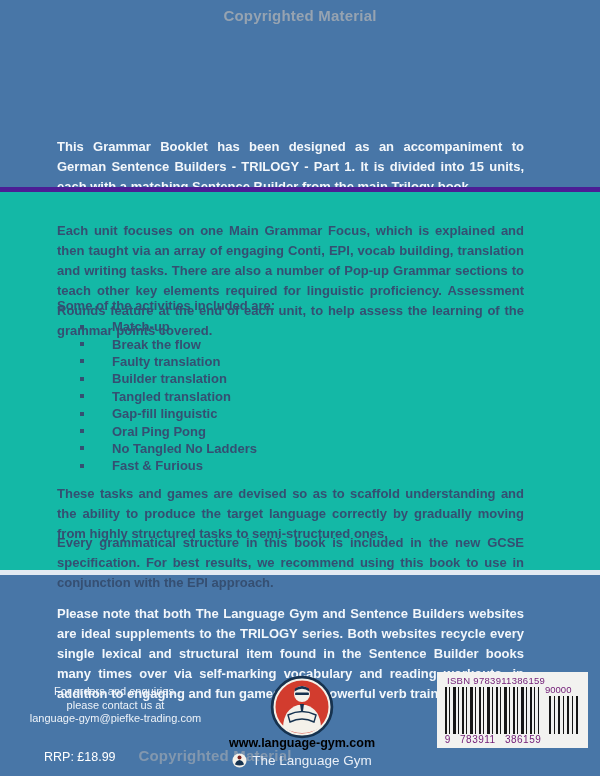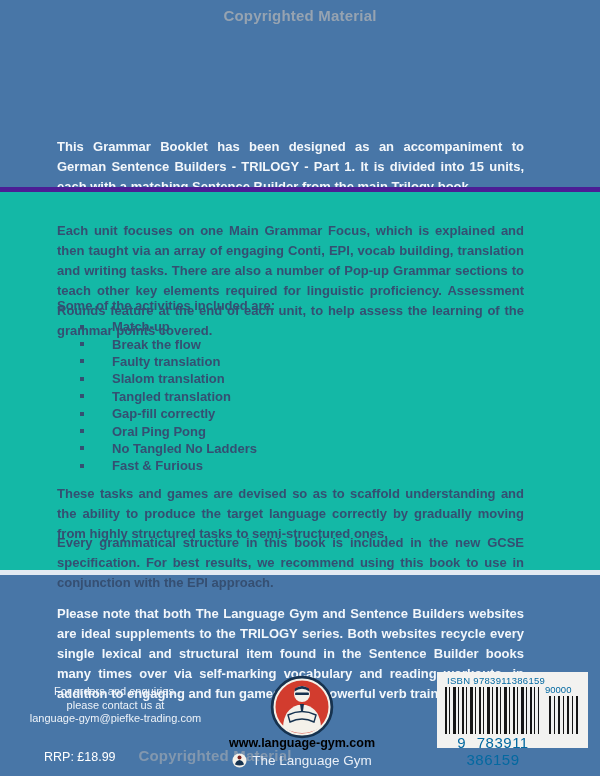--- a/index.html
+++ b/index.html
@@ -55,21 +55,21 @@
     color:#000000;font-size:12.5px;font-weight:700;z-index:2;
   }
   .brand-line{
     position:absolute;top:753px;left:177px;width:250px;text-align:center;
     color:#e9eff7;font-size:13.5px;font-weight:400;z-index:2;
     display:flex;align-items:center;justify-content:center;gap:5px;
   }
   .brand-line svg{flex:0 0 auto;}
   .barcode{
     position:absolute;top:672px;left:437px;width:151px;height:76px;
-    background:#f2f2f0;color:#0369a1;
+    background:#f2f2f0;color:#701a75;
   }
   .isbn{
     position:absolute;top:3px;left:10px;font-size:9.5px;letter-spacing:.3px;
   }
   .bars-main{
     position:absolute;left:8px;top:15px;width:94px;height:47px;
     background:repeating-linear-gradient(90deg,
       #161616 0 2px,transparent 2px 4px,
       #161616 4px 5px,transparent 5px 8px,
       #161616 8px 11px,transparent 11px 13px,
@@ -80,21 +80,21 @@
     background:repeating-linear-gradient(90deg,
       #161616 0 2px,transparent 2px 5px,
       #161616 5px 6px,transparent 6px 9px);
   }
   .addon-code{
     position:absolute;top:12px;left:108px;width:39px;text-align:left;
     font-size:9.5px;
   }
   .digits{
     position:absolute;top:62px;left:6px;width:100px;text-align:center;
-    font-size:15px;word-spacing:6px;letter-spacing:.5px;
+    font-size:10px;word-spacing:6px;letter-spacing:.5px;
   }
   .rrp{
     position:absolute;top:750px;left:44px;
     color:#ffffff;font-size:12.5px;font-weight:400;
   }
 </style>
 </head>
 <body>
 
 <div class="cover">
@@ -114,29 +114,29 @@
       <li>
           <span class="sq"></span>
           <span>Break the flow</span>
         </li>
       <li>
           <span class="sq"></span>
           <span>Faulty translation</span>
         </li>
       <li>
           <span class="sq"></span>
-          <span>Slalom translation</span>
+          <span>Builder translation</span>
         </li>
       <li>
           <span class="sq"></span>
           <span>Tangled translation</span>
         </li>
       <li>
           <span class="sq"></span>
-          <span>Gap-fill correctly</span>
+          <span>Gap-fill linguistic</span>
         </li>
       <li>
           <span class="sq"></span>
           <span>Oral Ping Pong</span>
         </li>
       <li>
           <span class="sq"></span>
           <span>No Tangled No Ladders</span>
         </li>
       <li>

